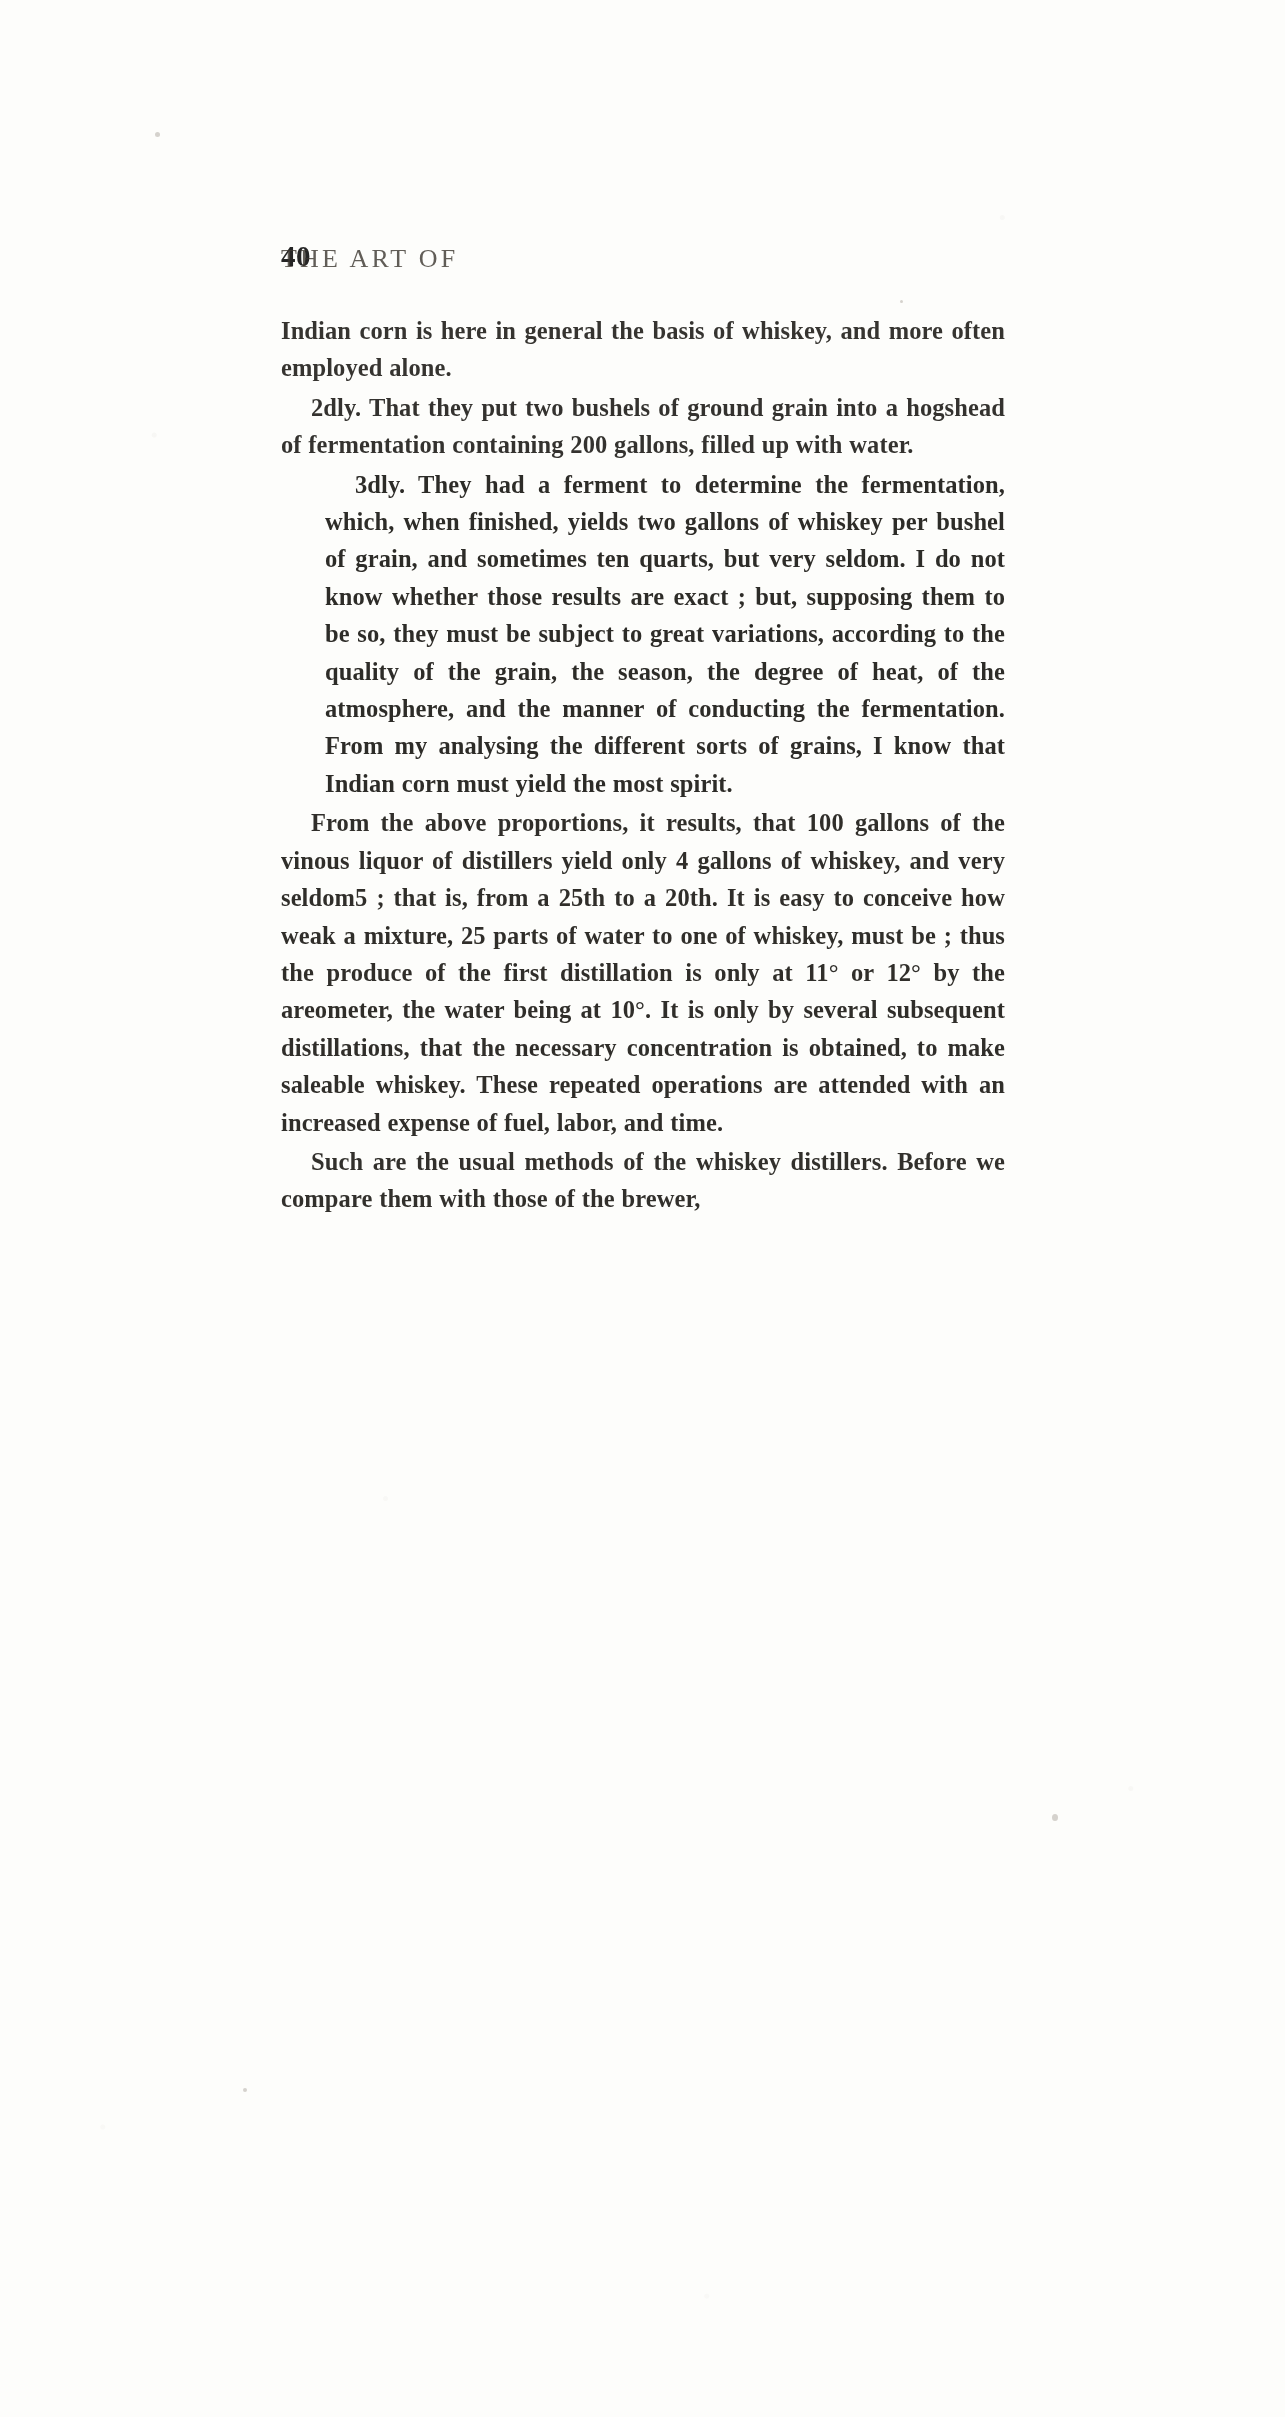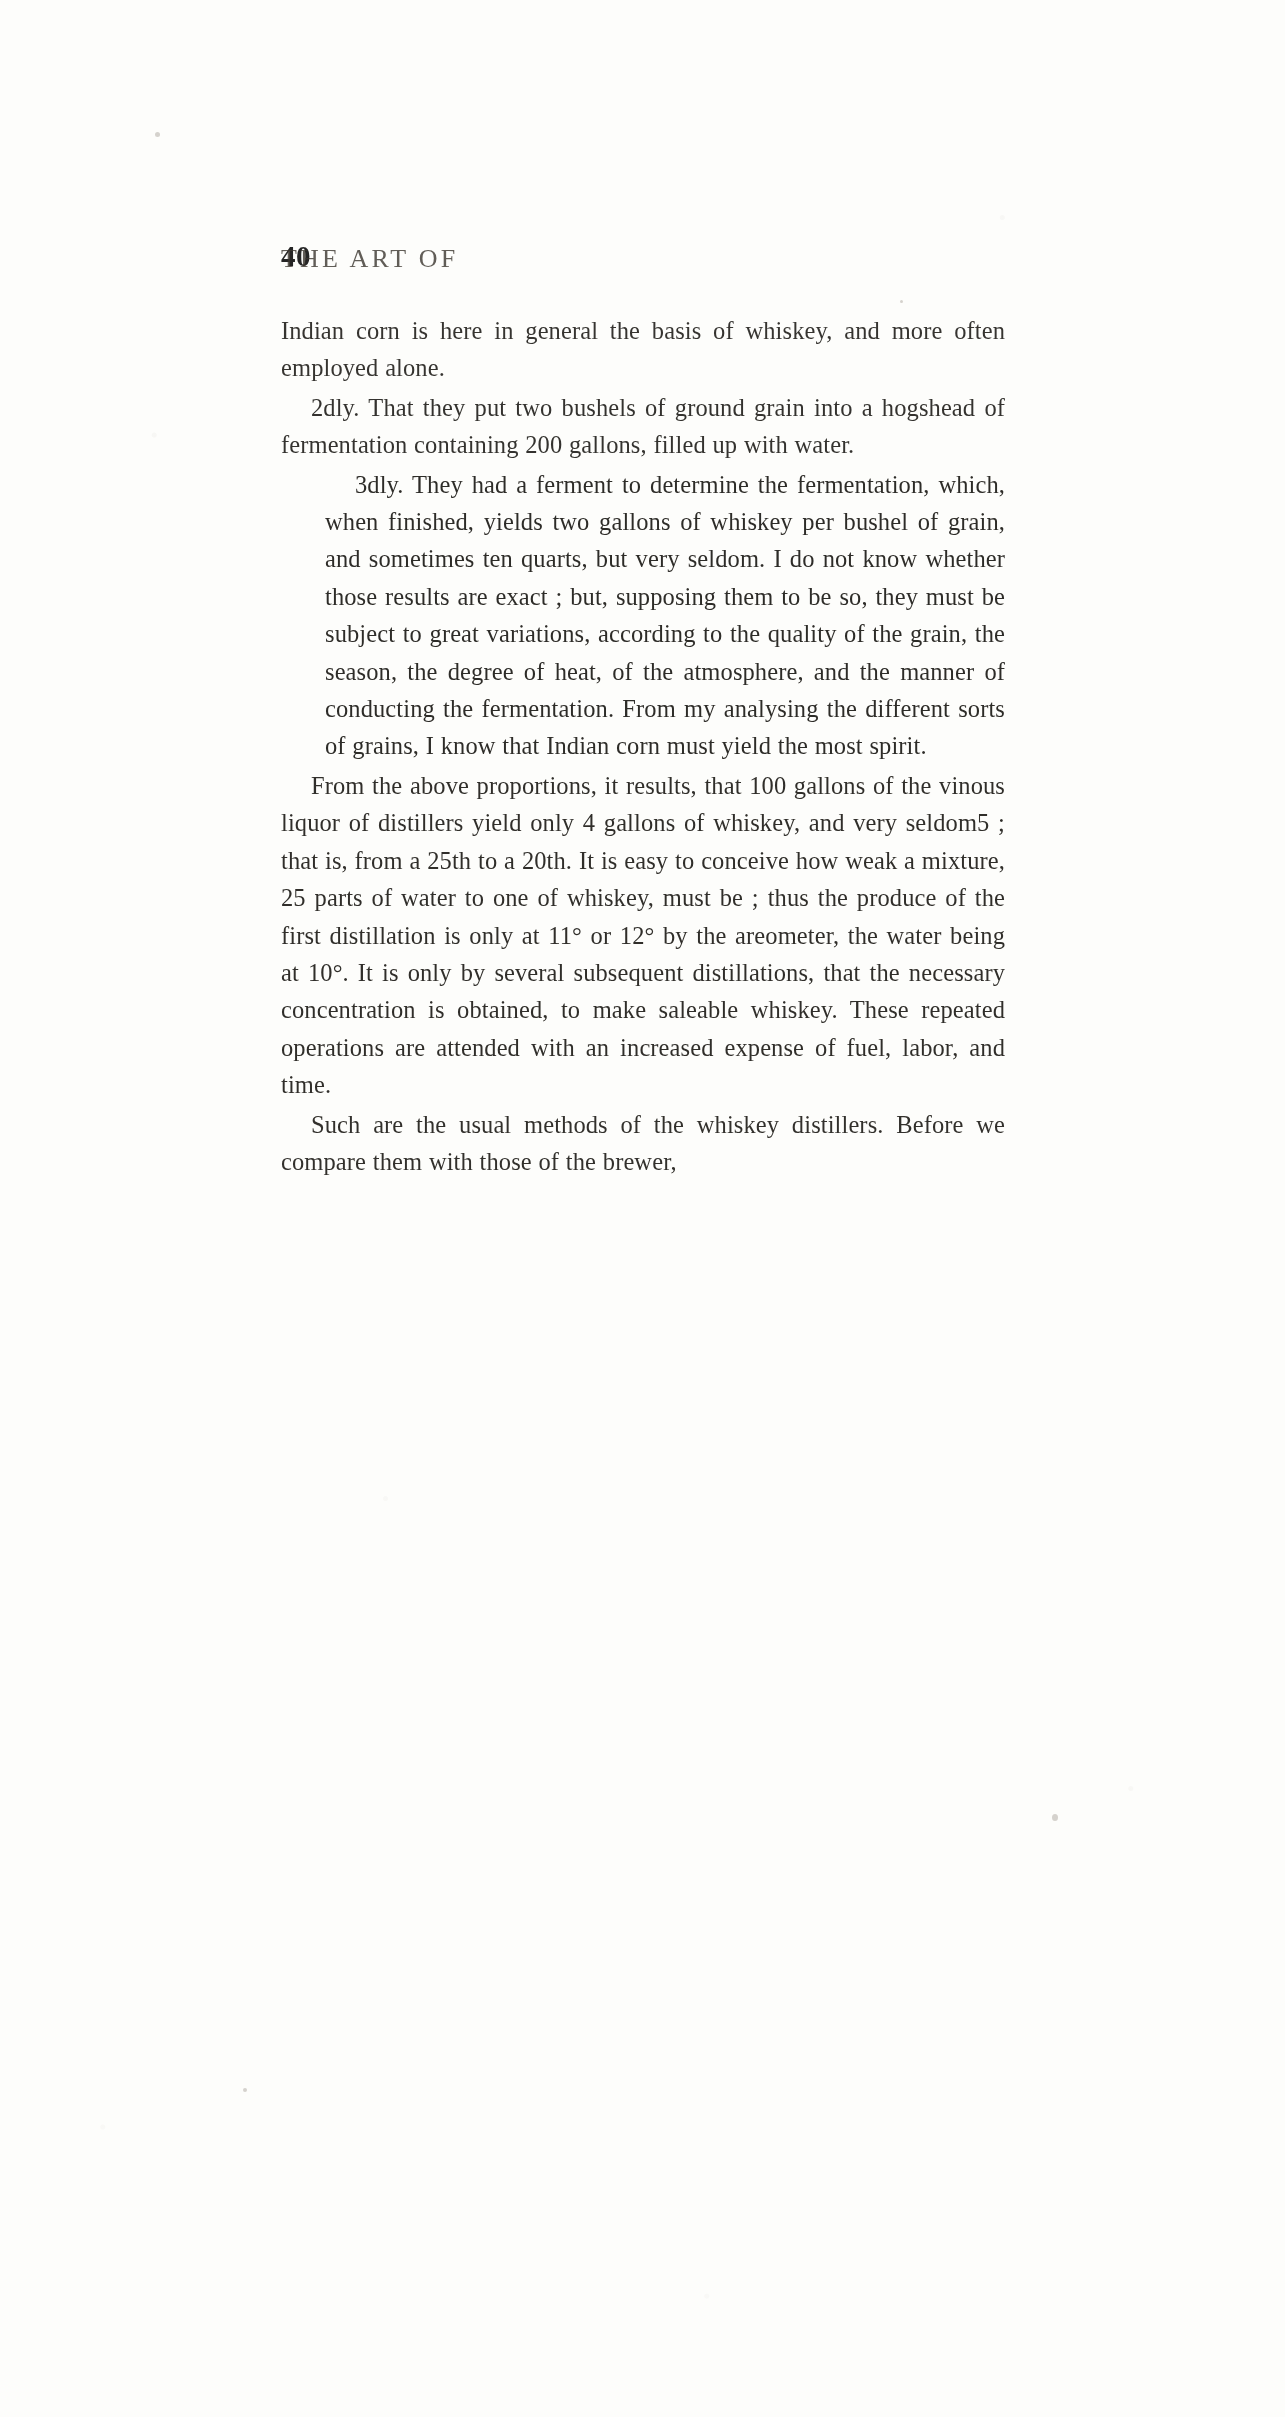--- a/index.html
+++ b/index.html
@@ -78,20 +78,21 @@
     line-height: 37.4px;
     color: #211f1b;
     text-align: justify;
     text-justify: inter-word;
     text-indent: 30px;
     font-family: "Liberation Serif", serif;
     letter-spacing: 0.1px;
     word-spacing: 0.5px;
     filter: blur(0.32px);
     opacity: 0.93;
+    font-weight: bold;
   }
   p.para.first {
     text-indent: 0;
   }
   
   p.p0 { opacity: 0.9; }
   p.p1 { opacity: 0.92; }
   p.p2 { opacity: 0.93; }
   p.p3 { opacity: 0.91; }
   p.p4 { opacity: 0.94; margin-left: 44px; }

